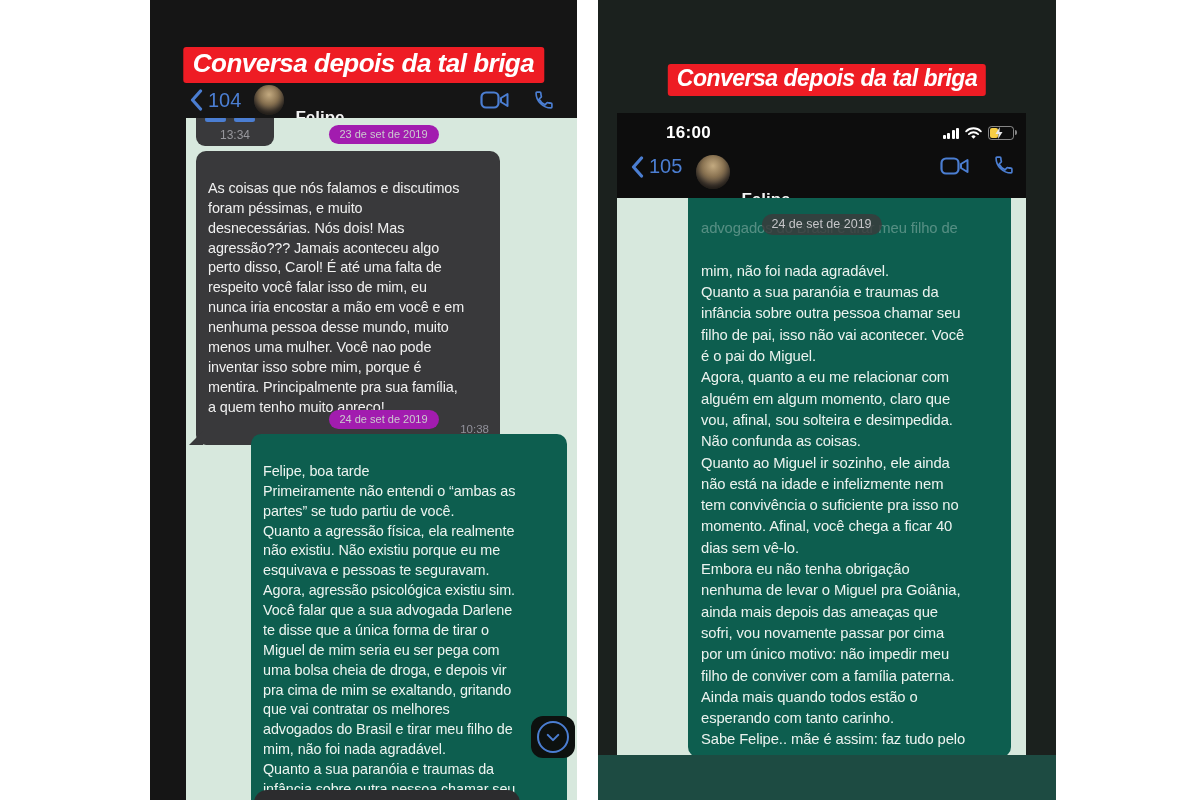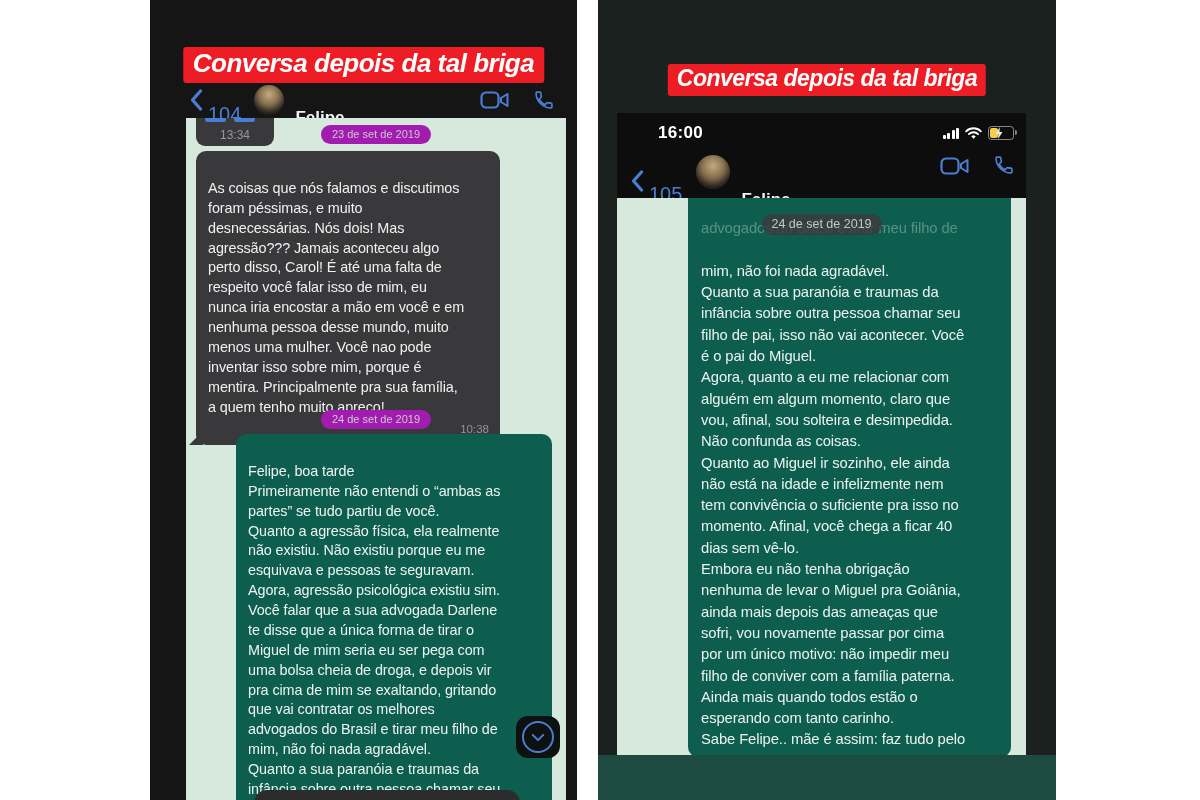--- a/index.html
+++ b/index.html
@@ -16,33 +16,33 @@
     background:#ee1c24;color:#ffffff;font-weight:bold;font-style:italic;
     white-space:nowrap;border-radius:3px;z-index:30;letter-spacing:-0.5px;
   }
   #left-banner{top:47px;font-size:26px;padding:1px 10px 4px;}
   #right-banner{top:64px;font-size:23px;padding:1px 9px 4px;}
 
   
   .wa-header{position:absolute;display:flex;align-items:center;}
   #left-header{top:84px;left:40px;width:376px;height:32px;}
   .back{display:flex;align-items:center;}
-  .back-count{color:#4b7ed2;font-size:20px;margin-left:5px;margin-top:28px;}
+  .back-count{color:#4b7ed2;font-size:20px;margin-left:5px;}
   .avatar{border-radius:50%;
     background:radial-gradient(circle at 50% 32%,#c3aa80 0%,#8a7352 38%,#50453a 68%,#2c2720 100%);
     box-shadow:inset 0 -4px 6px rgba(0,0,0,.55);}
   .av30{width:30px;height:30px;margin-left:13px;}
   .av34{width:34px;height:34px;margin-left:14px;}
   .contact-name{color:#f2f2f2;font-size:17px;font-weight:bold;margin-left:11px;margin-top:35px;}
   .spacer{flex:1;}
   .hdr-icons{display:flex;align-items:center;gap:24px;margin-right:12px;}
 
   
   #left-chat{position:absolute;left:36px;top:118px;width:380px;height:682px;
-    background:#d7e8dd;overflow:hidden;}
+    background:#d7e8dd;overflow:hidden;padding-left:15px;}
   .partial-bubble{position:absolute;left:10px;top:-14px;width:78px;height:42px;
     background:#39393b;border-radius:9px;}
   .link-dash{position:absolute;height:5px;border-radius:3px;background:#4b7ed2;top:13px;}
   .dash1{left:9px;width:21px;}
   .dash2{left:38px;width:21px;}
   .partial-time{position:absolute;bottom:4px;width:100%;text-align:center;
     color:#97979c;font-size:12px;}
   .date-pill{position:absolute;left:50%;transform:translateX(-50%);
     background:#a21caf;color:#cbcbce;font-size:11px;padding:3px 11px 4px;
     border-radius:13px;white-space:nowrap;z-index:5;}
@@ -60,21 +60,21 @@
   .scroll-btn{position:absolute;right:6px;top:598px;width:44px;height:42px;
     background:#0d110f;border-radius:12px;display:flex;align-items:center;justify-content:center;}
   .scroll-ring{width:28px;height:28px;border:2.5px solid #4b7ed2;border-radius:50%;
     display:flex;align-items:center;justify-content:center;}
   .bottom-pill{position:absolute;left:68px;top:672px;width:266px;height:26px;
     border-radius:14px;background:#2c2c2e;}
 
   
   #right-screenshot{position:absolute;left:19px;top:113px;width:409px;height:642px;}
   .black-box{position:absolute;top:0;left:0;right:0;height:85px;background:#0d0d0d;}
-  .status-row{position:absolute;top:9px;left:8px;right:0;height:24px;}
+  .status-row{position:absolute;top:9px;left:16px;right:0;height:24px;}
   .status-time{position:absolute;left:33px;top:1px;color:#ffffff;font-size:17px;font-weight:bold;letter-spacing:0.3px;}
   .status-icons{position:absolute;right:12px;top:4px;display:flex;align-items:center;gap:6px;}
   .signal{display:flex;align-items:flex-end;gap:1.5px;}
   .sbar{width:3px;background:#ffffff;border-radius:1px;}
   .battery{position:relative;width:24px;height:12px;border:1px solid rgba(255,255,255,.5);
     border-radius:3.5px;}
   .battery:after{content:'';position:absolute;right:-4px;top:3px;width:2px;height:5px;
     background:rgba(255,255,255,.5);border-radius:0 2px 2px 0;}
   .batt-fill{position:absolute;left:1px;top:1px;bottom:1px;width:8px;background:#f7ce46;border-radius:2px;}
   .bolt{position:absolute;left:6px;top:0px;}

